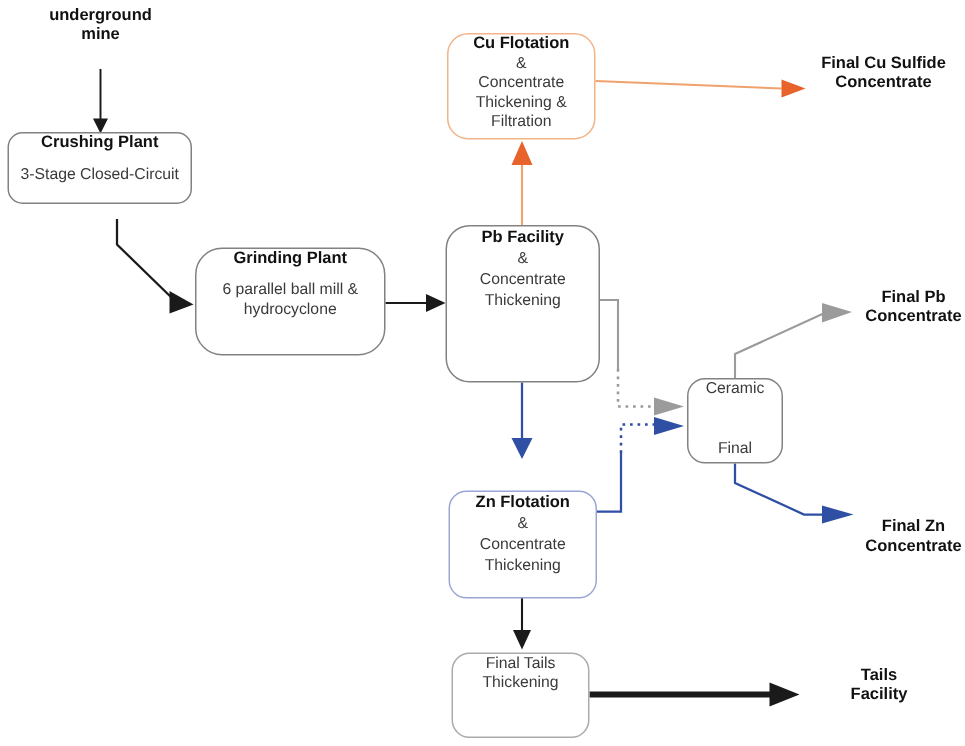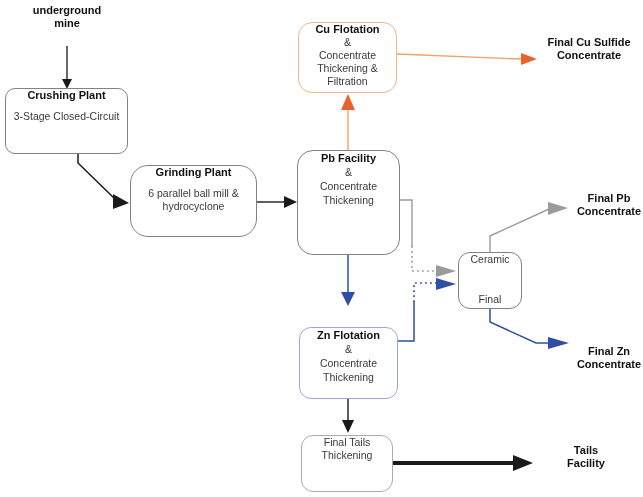--- a/index.html
+++ b/index.html
@@ -16,21 +16,21 @@
   }
   .t { font-weight:bold; font-size:11px; line-height:13px; color:#111; }
   .b { font-weight:normal; font-size:10.5px; line-height:13px; color:#3a3a3a; }
   .gapped .t { margin-bottom:8px; }
   .lbl {
     position:absolute; text-align:center; font-weight:bold; font-size:11px;
     line-height:13px; color:#111;
   }
   .lbl span { display:block; }
 
-  .n-crushing { left:5px;   top:88px;  width:123px; height:66px; border-radius:10px; }
+  .n-crushing { left:5px;   top:88px;  width:123px; height:48px; border-radius:10px; }
   .n-grinding { left:130px; top:165px; width:127px; height:72px; border-radius:18px; }
   .n-pb       { left:297px; top:150px; width:103px; height:105px; border-radius:16px; }
   .n-pb  .t, .n-pb .b, .n-zn .t, .n-zn .b { line-height:14px; }
   .n-cu       { left:298px; top:22px;  width:99px;  height:71px; border-radius:14px; border-color:#F2B488; }
   .n-zn       { left:299px; top:307px; width:99px;  height:72px; border-radius:12px; border-color:#9BA6D4;margin-top:20px; }
   .n-ceramic  { left:458px; top:252px; width:64px;  height:57px; border-radius:12px;gap:27px; }
   .n-tails    { left:301px; top:435px; width:92px;  height:57px; border-radius:12px; border-color:#ABABAB; }
 
   .lbl-rom     { left:10px;  top:4px;   width:114px; }
   .lbl-cu-out  { left:541px; top:36px;  width:96px;  }

